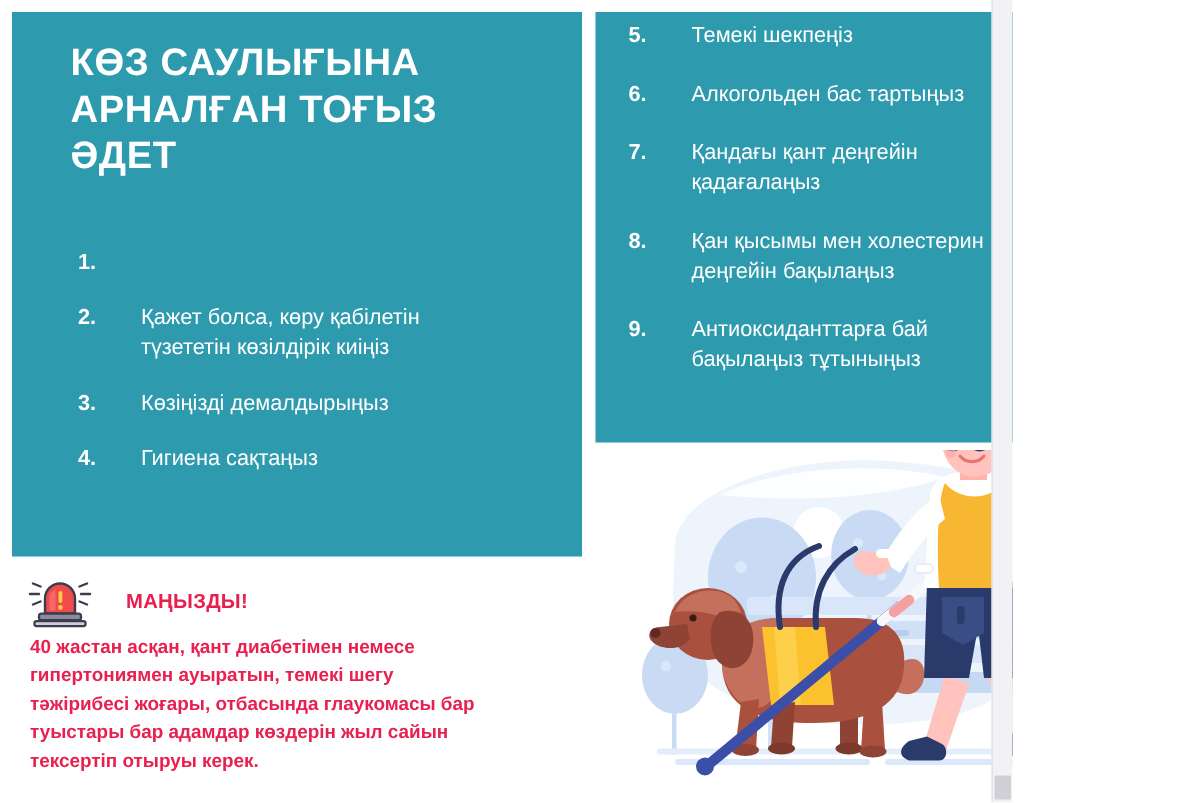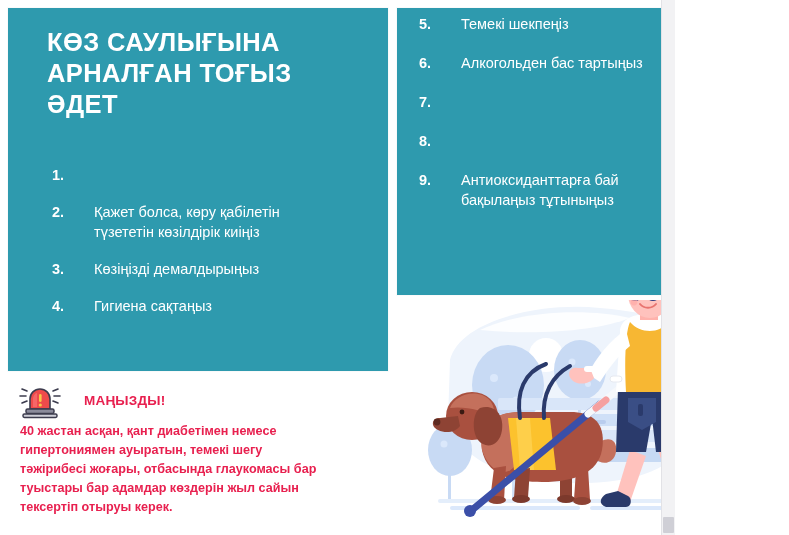--- a/index.html
+++ b/index.html
@@ -205,23 +205,27 @@
     <div class="list-item">
       <div class="item-num">5.</div>
       <div class="item-text">Темекі шекпеңіз</div>
     </div>
     <div class="list-item">
       <div class="item-num">6.</div>
       <div class="item-text">Алкогольден бас тартыңыз</div>
     </div>
     <div class="list-item">
       <div class="item-num">7.</div>
+      <div class="item-text">Қандағы қант деңгейін
+қадағалаңыз</div>
     </div>
     <div class="list-item">
       <div class="item-num">8.</div>
+      <div class="item-text">Қан қысымы мен холестерин
+деңгейін бақылаңыз</div>
     </div>
     <div class="list-item">
       <div class="item-num">9.</div>
       <div class="item-text">Антиоксиданттарға бай
 бақылаңыз тұтыныңыз</div>
     </div>
   </div>
 
   <div id="important-block">
     <div class="important-head">

